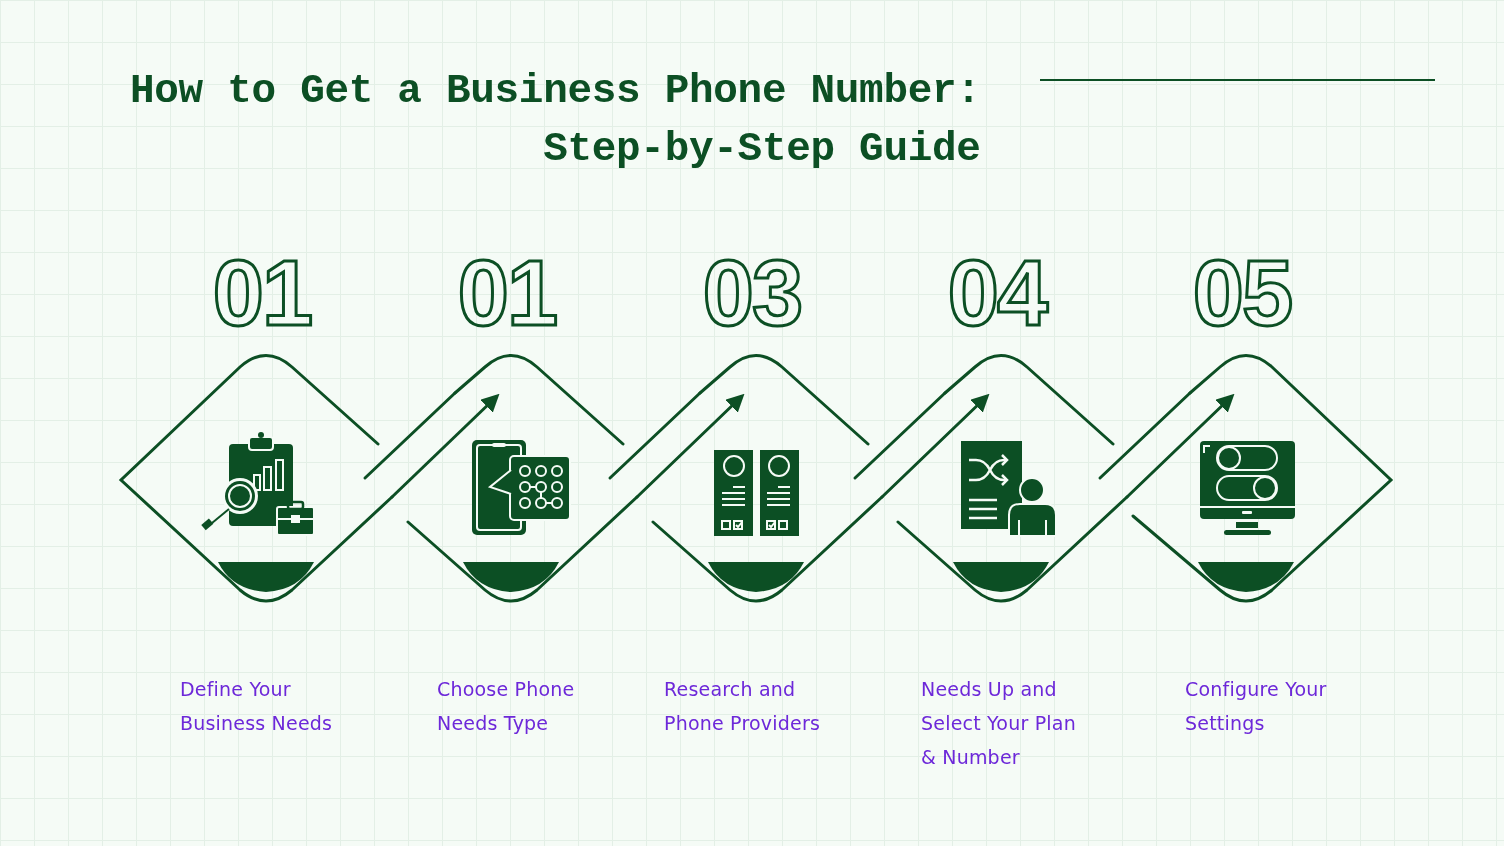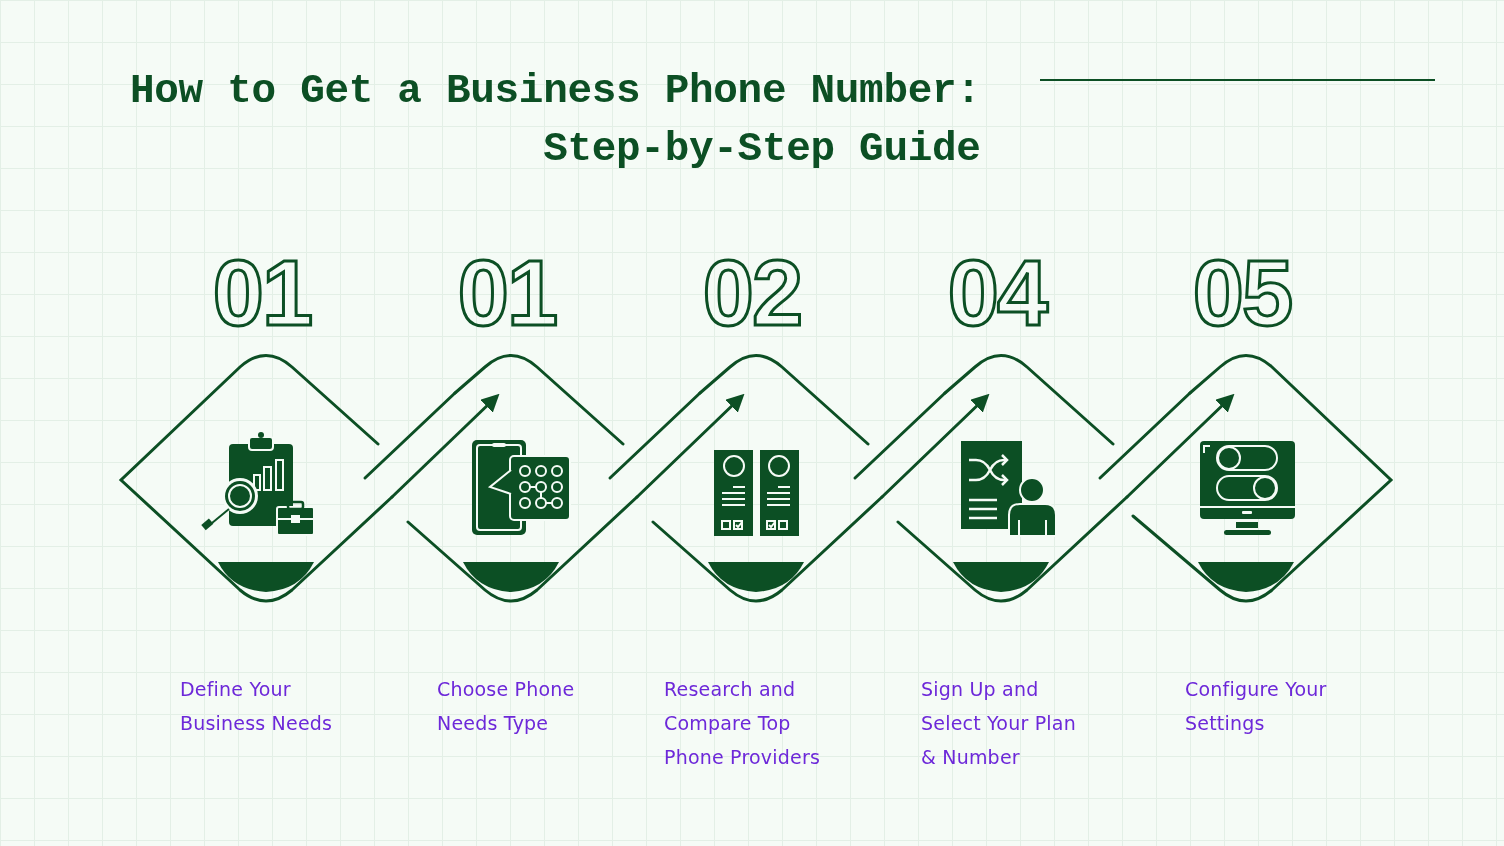--- a/index.html
+++ b/index.html
@@ -35,21 +35,21 @@
 <body>
 
 <h1 class="title">
   <span>How to Get a Business Phone Number:</span><br>
   <span>Step-by-Step Guide</span>
 </h1>
 <div class="title-rule"></div>
 
 <div class="num" style="left:182px">01</div>
 <div class="num" style="left:427px">01</div>
-<div class="num" style="left:672px">02</div>
+<div class="num" style="left:672px">03</div>
 <div class="num" style="left:917px">04</div>
 <div class="num" style="left:1162px">05</div>
 
 <svg class="flow" width="1504" height="846" viewBox="0 0 1504 846">
   <defs>
     <marker id="ah" markerWidth="6" markerHeight="6" refX="3" refY="3" orient="auto" markerUnits="strokeWidth">
       <path d="M0,0 L6,3 L0,6 Z" fill="#0c4f24"></path>
     </marker>
   </defs>
   <g fill="none" stroke="#0c4f24" stroke-width="3" stroke-linecap="round">
@@ -186,24 +186,23 @@
 <div class="label" style="left:180px">
   <span>Define Your</span>
   <span>Business Needs</span>
 </div>
 <div class="label" style="left:437px">
   <span>Choose Phone</span>
   <span>Needs Type</span>
 </div>
 <div class="label" style="left:664px">
   <span>Research and</span>
-  <span>Compare Top</span>
   <span>Phone Providers</span>
 </div>
 <div class="label" style="left:921px">
-  <span>Sign Up and</span>
+  <span>Needs Up and</span>
   <span>Select Your Plan</span>
   <span>&amp; Number</span>
 </div>
 <div class="label" style="left:1185px">
   <span>Configure Your</span>
   <span>Settings</span>
 </div>
 
 </body></html>

